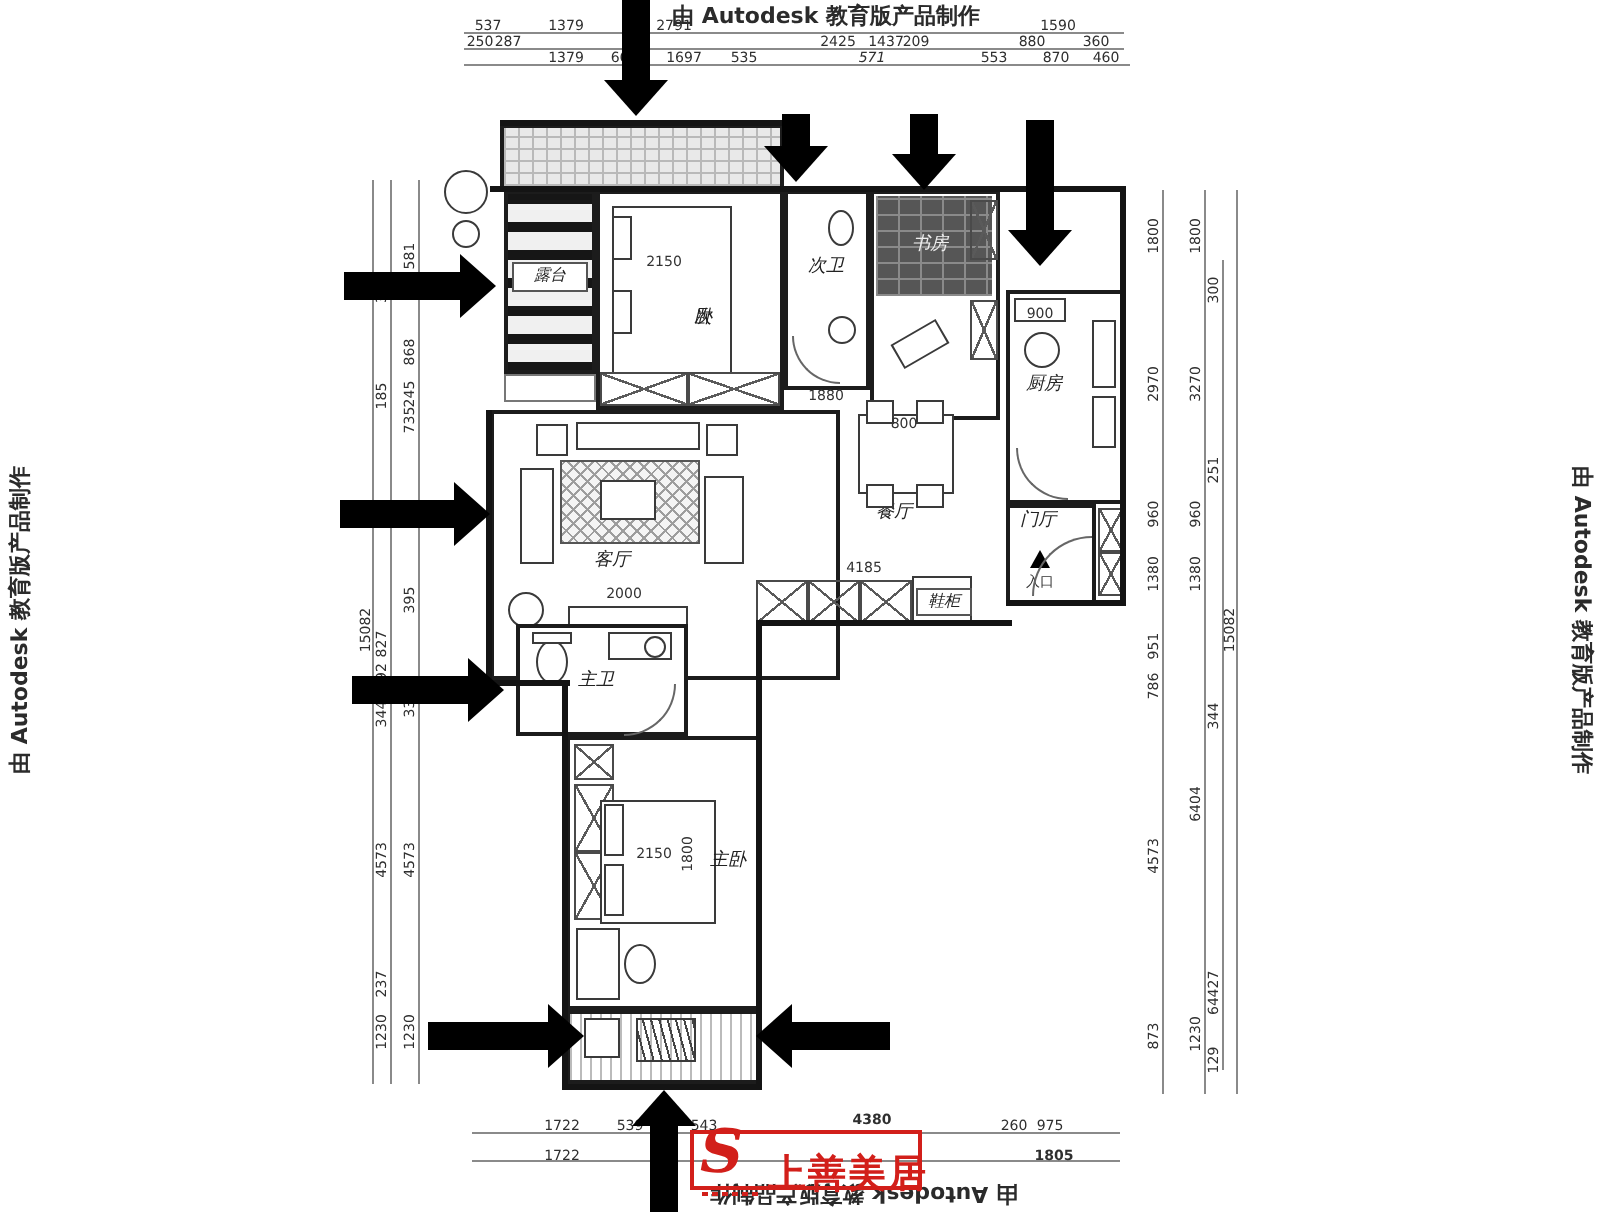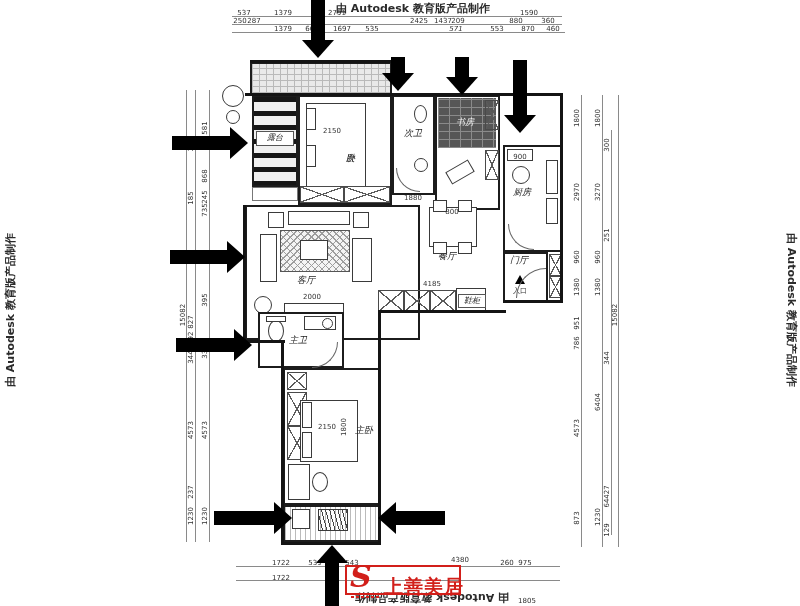--- a/index.html
+++ b/index.html
@@ -94,21 +94,21 @@
       <span class="dim" style="left: 254px; top: 21px; transform: translate(-50%, -50%);">287</span>
       <span class="dim" style="left: 419px; top: 21px; transform: translate(-50%, -50%);">2425</span>
       <span class="dim" style="left: 443px; top: 21px; transform: translate(-50%, -50%);">1437</span>
       <span class="dim" style="left: 458px; top: 21px; transform: translate(-50%, -50%);">209</span>
       <span class="dim" style="left: 516px; top: 21px; transform: translate(-50%, -50%);">880</span>
       <span class="dim" style="left: 548px; top: 21px; transform: translate(-50%, -50%);">360</span>
       <span class="dim" style="left: 283px; top: 29px; transform: translate(-50%, -50%);">1379</span>
       <span class="dim" style="left: 312px; top: 29px; transform: translate(-50%, -50%);">666</span>
       <span class="dim" style="left: 342px; top: 29px; transform: translate(-50%, -50%);">1697</span>
       <span class="dim" style="left: 372px; top: 29px; transform: translate(-50%, -50%);">535</span>
-      <span class="dim" style="left: 456px; top: 29px; transform: translate(-50%, -50%); font-style: italic;">571</span>
+      <span class="dim" style="left: 436px; top: 29px; transform: translate(-50%, -50%); font-style: italic;">571</span>
       <span class="dim" style="left: 497px; top: 29px; transform: translate(-50%, -50%);">553</span>
       <span class="dim" style="left: 528px; top: 29px; transform: translate(-50%, -50%);">870</span>
       <span class="dim" style="left: 553px; top: 29px; transform: translate(-50%, -50%);">460</span>
       <span class="dim" style="left: 191px; top: 147px; transform: translate(-50%, -50%) rotate(-90deg);">36</span>
       <span class="dim" style="left: 191px; top: 198px; transform: translate(-50%, -50%) rotate(-90deg);">185</span>
       <span class="dim" style="left: 191px; top: 322px; transform: translate(-50%, -50%) rotate(-90deg);">827</span>
       <span class="dim" style="left: 191px; top: 336px; transform: translate(-50%, -50%) rotate(-90deg);">92</span>
       <span class="dim" style="left: 191px; top: 357px; transform: translate(-50%, -50%) rotate(-90deg);">344</span>
       <span class="dim" style="left: 191px; top: 430px; transform: translate(-50%, -50%) rotate(-90deg);">4573</span>
       <span class="dim" style="left: 191px; top: 492px; transform: translate(-50%, -50%) rotate(-90deg);">237</span>
@@ -139,25 +139,25 @@
       <span class="dim" style="left: 607px; top: 145px; transform: translate(-50%, -50%) rotate(-90deg);">300</span>
       <span class="dim" style="left: 607px; top: 235px; transform: translate(-50%, -50%) rotate(-90deg);">251</span>
       <span class="dim" style="left: 607px; top: 358px; transform: translate(-50%, -50%) rotate(-90deg);">344</span>
       <span class="dim" style="left: 607px; top: 492px; transform: translate(-50%, -50%) rotate(-90deg);">427</span>
       <span class="dim" style="left: 607px; top: 503px; transform: translate(-50%, -50%) rotate(-90deg);">64</span>
       <span class="dim" style="left: 607px; top: 530px; transform: translate(-50%, -50%) rotate(-90deg);">129</span>
       <span class="dim" style="left: 615px; top: 315px; transform: translate(-50%, -50%) rotate(-90deg);">15082</span>
       <span class="dim" style="left: 281px; top: 563px; transform: translate(-50%, -50%);">1722</span>
       <span class="dim" style="left: 315px; top: 563px; transform: translate(-50%, -50%);">539</span>
       <span class="dim" style="left: 352px; top: 563px; transform: translate(-50%, -50%);">543</span>
-      <span class="dim" style="left: 460px; top: 560px; transform: translate(-50%, -50%);">4380</span>
+      <span class="dim" style="left: 436px; top: 560px; transform: translate(-50%, -50%); font-weight: bold;">4380</span>
       <span class="dim" style="left: 507px; top: 563px; transform: translate(-50%, -50%);">260</span>
       <span class="dim" style="left: 525px; top: 563px; transform: translate(-50%, -50%);">975</span>
       <span class="dim" style="left: 281px; top: 578px; transform: translate(-50%, -50%);">1722</span>
-      <span class="dim" style="left: 527px; top: 601px; transform: translate(-50%, -50%);">1805</span>
+      <span class="dim" style="left: 527px; top: 578px; transform: translate(-50%, -50%); font-weight: bold;">1805</span>
     </div>
 
   <div class="room grid-hatch" style="left:250px;top:62px;width:142px;height:33px;"></div>
 
   <div class="room stripe-hatch" style="left:252px;top:95px;width:46px;height:92px;"></div>
   <div class="boxlbl" style="left:256px;top:131px;width:36px;height:13px;">露台</div>
   <div class="furn dots" style="left:252px;top:187px;width:46px;height:14px;border-color:#777;"></div>
 
   <div class="furn circle grid-hatch" style="left:222px;top:85px;width:22px;height:22px;"></div>
   <div class="furn circle" style="left:226px;top:110px;width:14px;height:14px;"></div>

